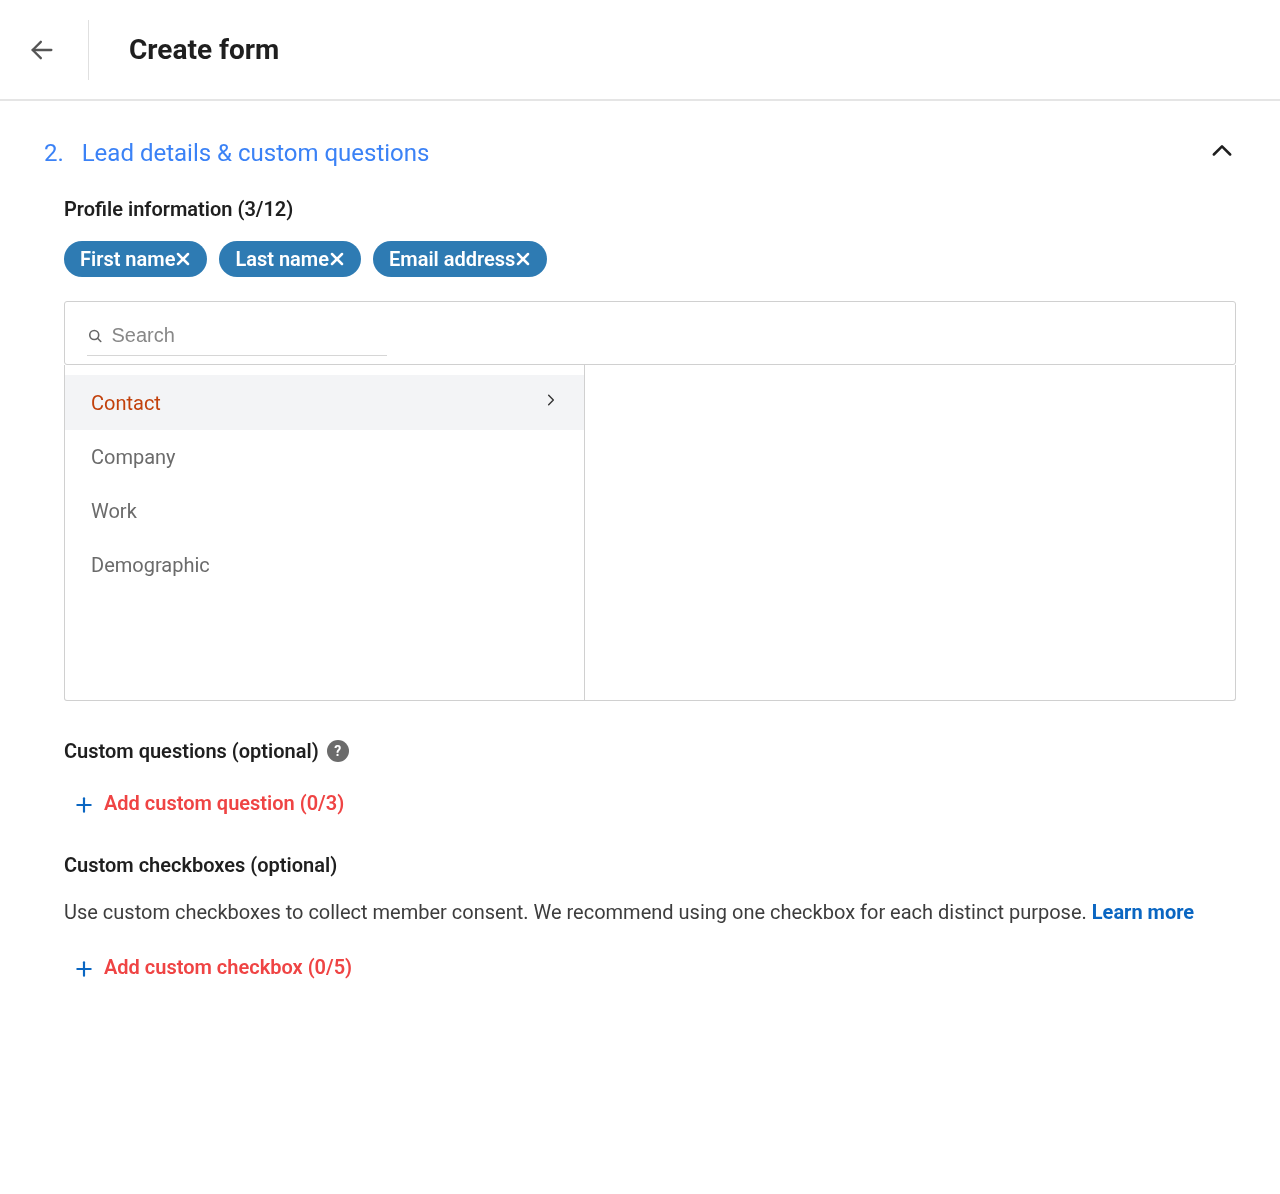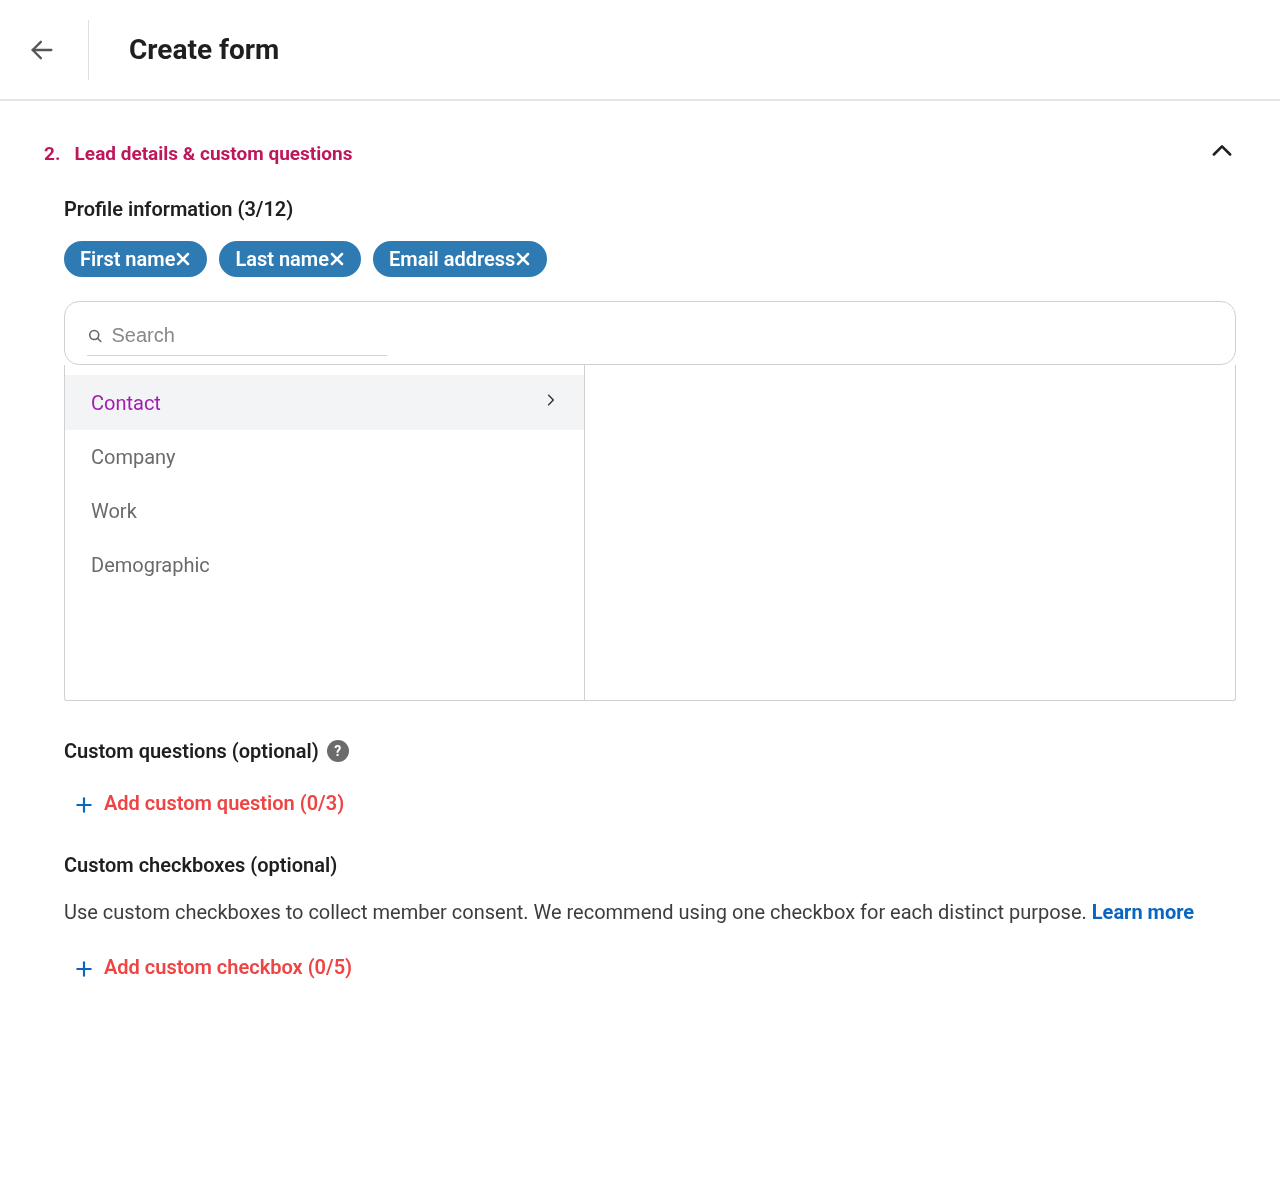--- a/index.html
+++ b/index.html
@@ -4,36 +4,36 @@
 <style>
 *{box-sizing:border-box;margin:0;padding:0;}
 body{font-family:-apple-system,BlinkMacSystemFont,"Segoe UI",Roboto,Helvetica,Arial,sans-serif;background:#fff;color:#1f1f1f;width:1280px;}
 .header{display:flex;align-items:center;border-bottom:1px solid #e5e5e5;height:100px;padding:0 24px;}
 .back-arrow{width:36px;height:36px;display:flex;align-items:center;justify-content:center;cursor:pointer;margin-right:28px;}
 .back-arrow svg{width:28px;height:28px;}
 .divider{width:1px;height:60px;background:#e0e0e0;margin-right:40px;}
 .page-title{font-size:28px;font-weight:700;}
 .content{border-top:1px solid #e5e5e5;padding:0;}
 .section-header{display:flex;align-items:center;justify-content:space-between;padding:36px 44px 28px 44px;cursor:pointer;}
-.section-title{font-size:19px;font-weight:700;color:#be185d;}
+.section-title{font-size:24px;font-weight:400;color:#3b82f6;}
 .chevron-up svg{width:28px;height:28px;}
 .section-body{padding:0 44px 40px 64px;}
 .subheading{font-size:20px;font-weight:600;margin-bottom:20px;display:flex;align-items:center;gap:8px;}
 .chips{display:flex;flex-wrap:wrap;gap:12px;margin-bottom:24px;}
 .chip{background:#2e7bb3;color:#fff;border-radius:999px;padding:6px 16px;font-size:20px;font-weight:600;display:flex;align-items:center;}
 .chip-close{display:inline-flex;align-items:center;justify-content:center;cursor:pointer;}
 .chip-close svg{width:16px;height:16px;}
-.search-box{border:1px solid #d0d0d0;border-radius:15px;padding:18px 22px 8px 22px;}
+.search-box{border:1px solid #d0d0d0;border-radius:3px;padding:18px 22px 8px 22px;}
 .search-row{display:flex;align-items:center;gap:8px;border-bottom:1px solid #d6d6d6;width:300px;padding-bottom:4px;}
 .search-row svg{width:18px;height:18px;color:#666;}
 .search-input{border:none;outline:none;font-size:20px;color:#666;width:100%;padding:4px 0;}
 .search-input::placeholder{color:#888;}
 .category-panel{display:flex;border:1px solid #d0d0d0;border-top:none;border-radius:0 0 3px 3px;height:336px;}
 .category-list{width:520px;border-right:1px solid #d0d0d0;display:flex;flex-direction:column;padding:10px 0;}
-.category-item{display:flex;align-items:center;justify-content:space-between;padding:15px 26px;font-size:20px;color:#a21caf;cursor:pointer;}
+.category-item{display:flex;align-items:center;justify-content:space-between;padding:15px 26px;font-size:20px;color:#c2410c;cursor:pointer;}
 .category-item.active{background:#f3f4f6;font-weight:400;}
 .category-item.inactive{color:#6b6b6b;}
 .chevron-right svg{width:14px;height:20px;color:#333;}
 .category-detail{flex:1;}
 .block{margin-top:38px;}
 .add-link{color:#ef4444;font-size:20px;font-weight:600;display:flex;align-items:flex-end;gap:10px;cursor:pointer;margin-top:28px;margin-left:10px;}
 .add-link svg{width:20px;height:20px;}
 .help-icon{display:inline-flex;width:22px;height:22px;border-radius:50%;background:#6b6b6b;color:#fff;align-items:center;justify-content:center;font-size:14px;font-weight:700;}
 .description{font-size:20px;color:#3d3d3d;line-height:1.5;margin-top:10px;}
 .description .learn-more{color:#0a66c2;font-weight:700;cursor:pointer;}

